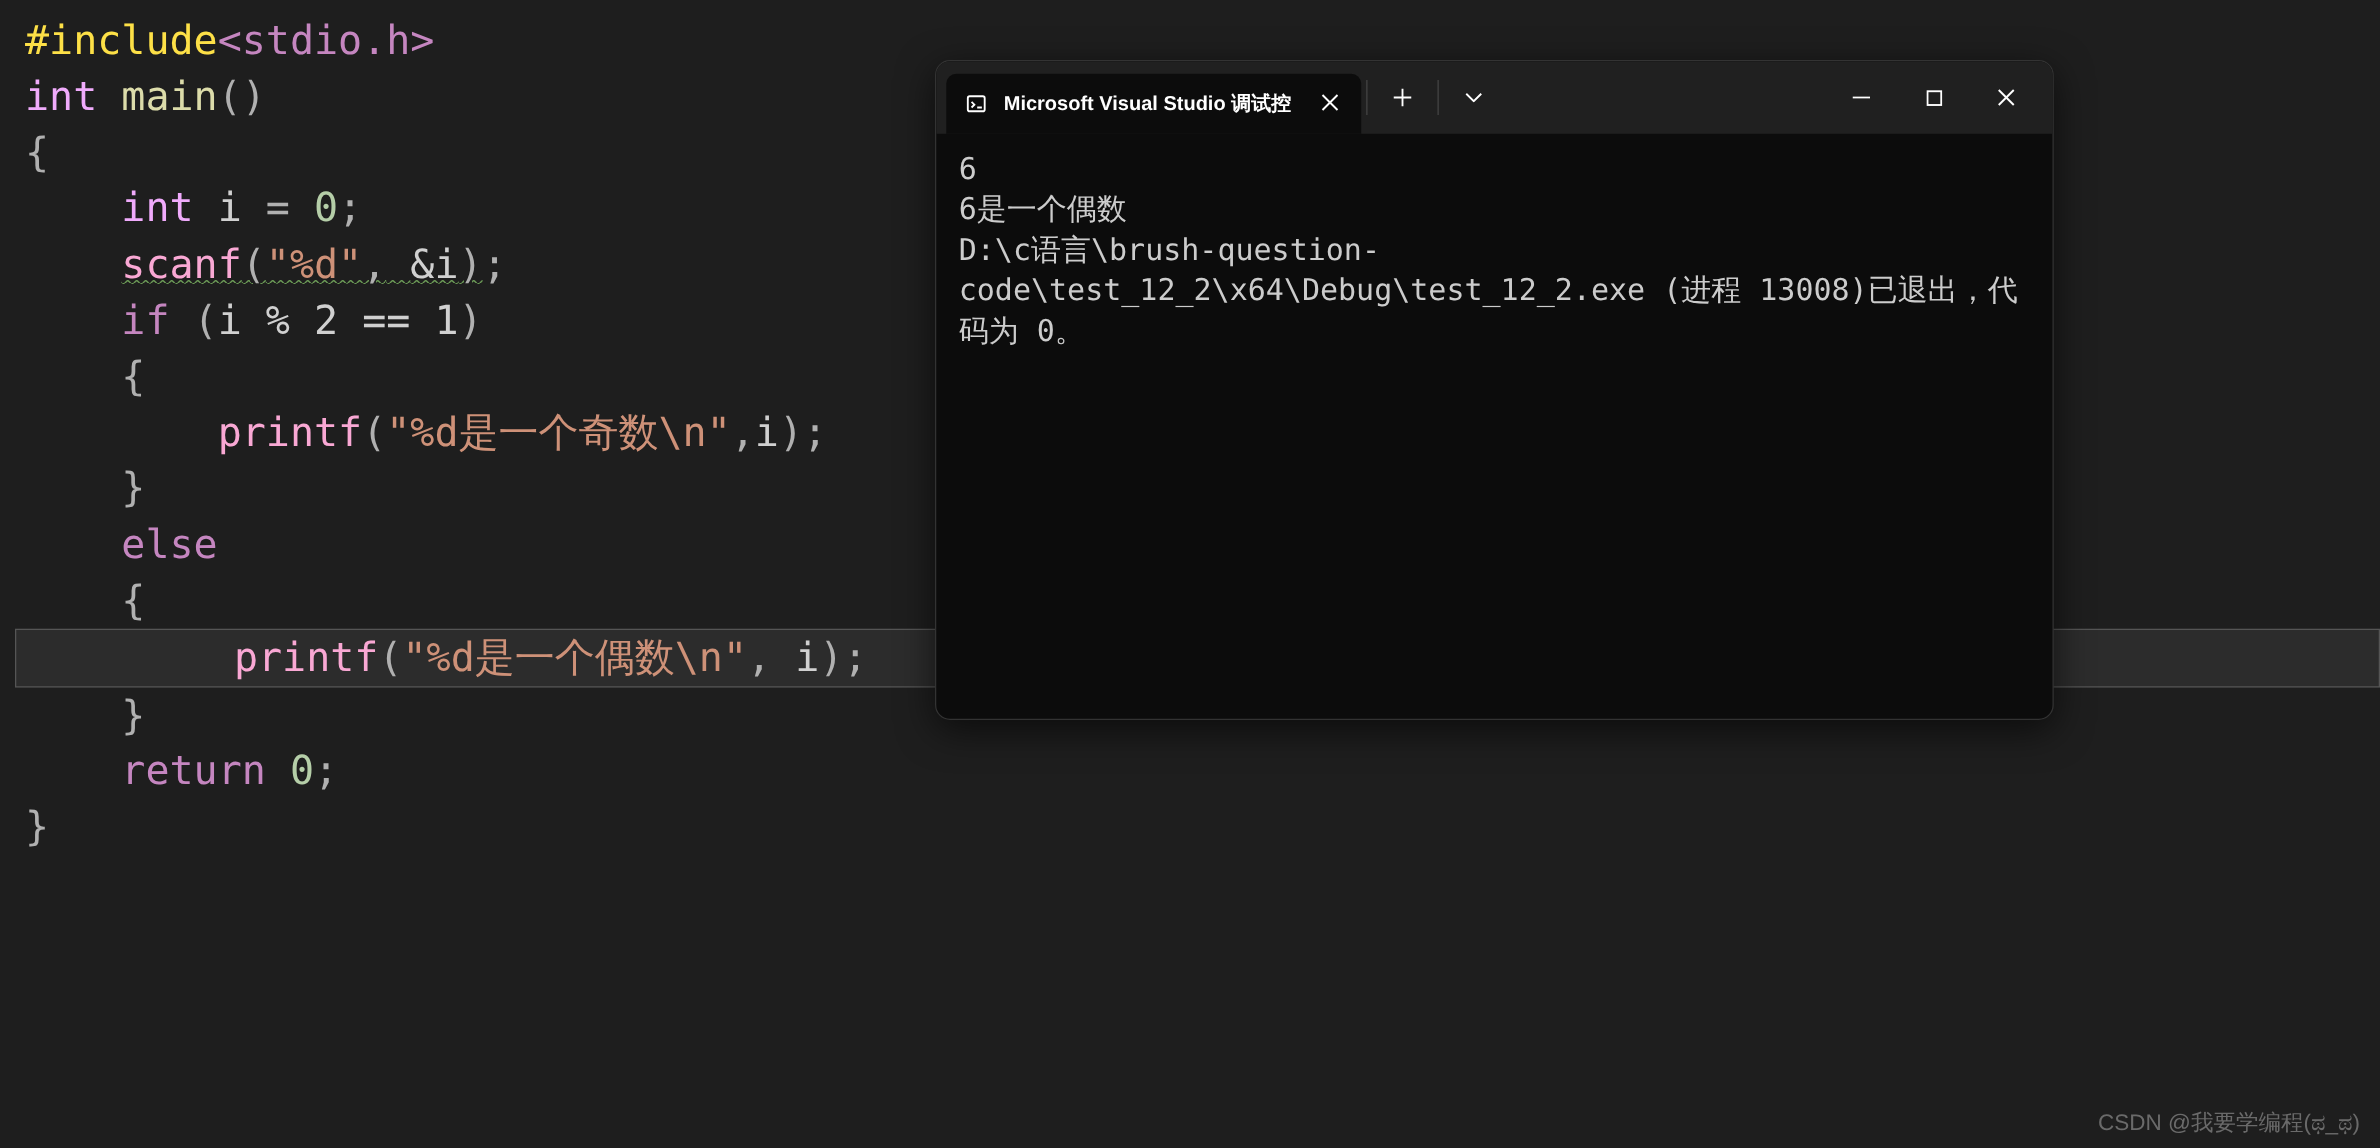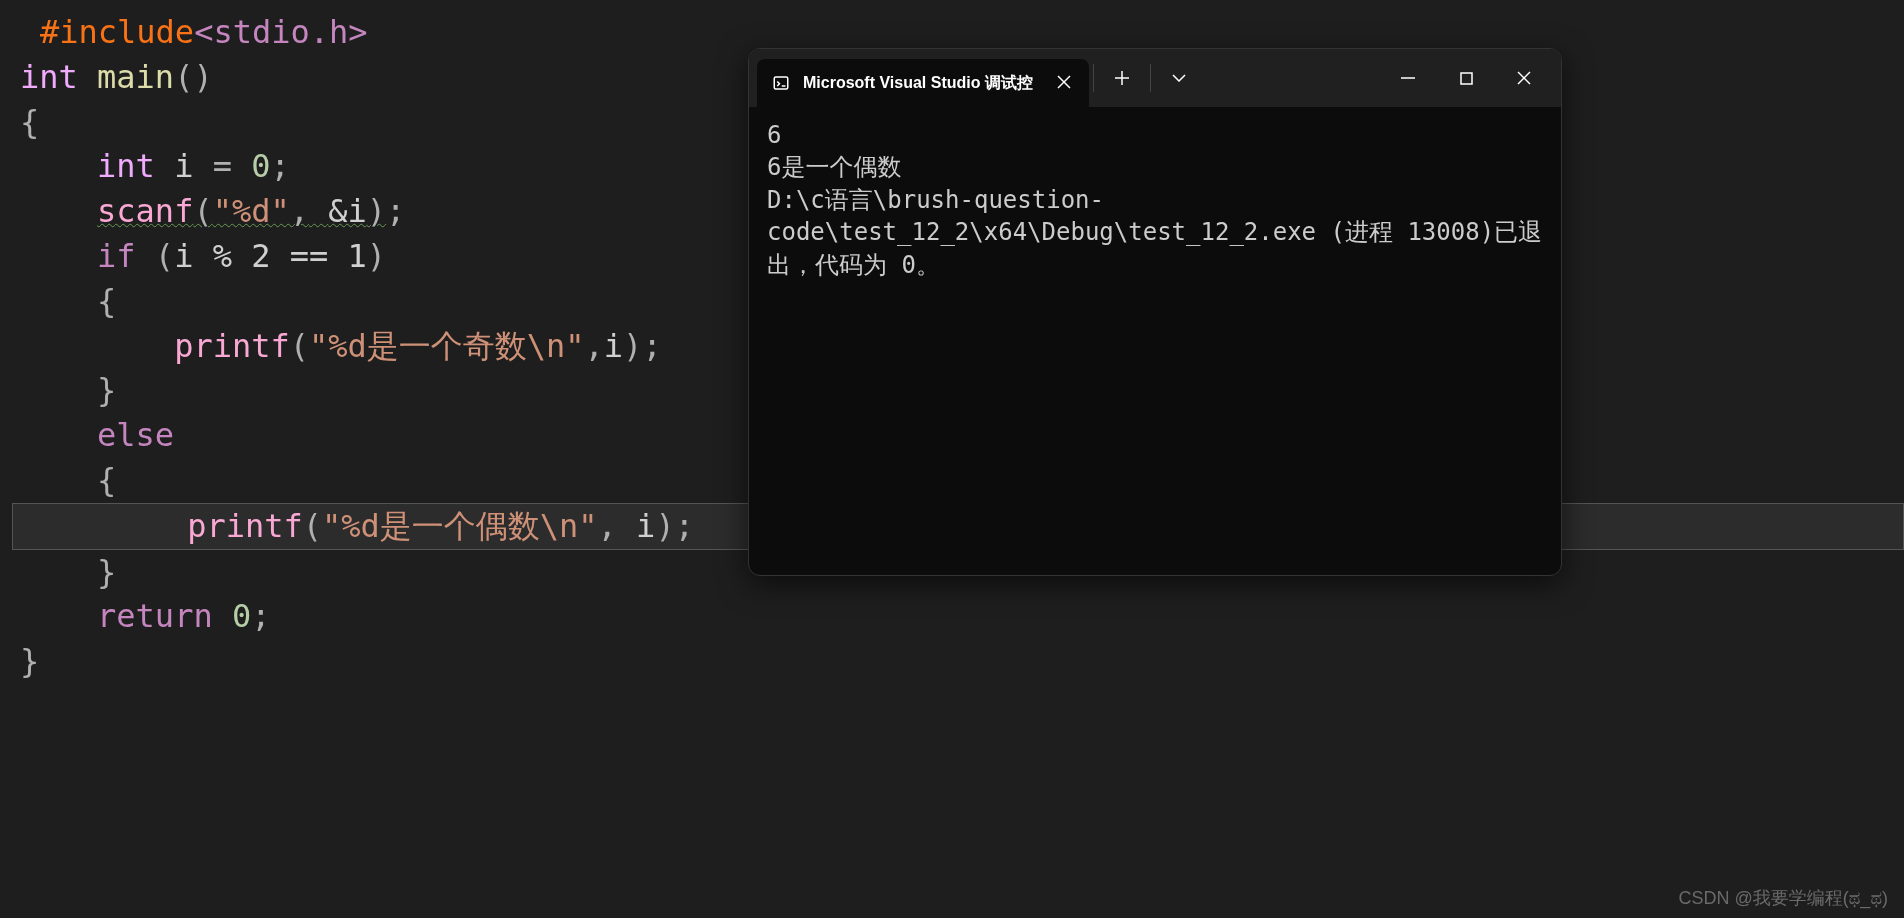--- a/index.html
+++ b/index.html
@@ -19,21 +19,21 @@
       background: #1e1e1e;
       padding: 10px 0 0 0;
       font-size: 32px;
       line-height: 1.4;
       position: relative;
     }
     .code-editor .line {
       white-space: pre;
       padding-left: 20px;
     }
-    .preproc { color: #f97316; margin-left: 20px; }
+    .preproc { color: #fde047; }
     .include-path { color: #c586c0; }
     .keyword-type { color: #f0abfc; }
     .keyword-flow { color: #c586c0; }
     .func-main { color: #dcdcaa; }
     .paren { color: #b0b0b0; }
     .brace { color: #b0b0b0; }
     .var { color: #d0d0d0; }
     .op { color: #b0b0b0; }
     .number { color: #b5cea8; }
     .func-call { color: #f9a8d4; }
@@ -50,21 +50,21 @@
       background: rgba(80, 80, 80, 0.3);
       border: 1px solid #555;
       margin-left: 12px;
       padding-left: 8px;
     }
     
     .console-window {
       position: absolute;
       top: 48px;
       left: 748px;
-      width: 814px;
+      width: 895px;
       height: 528px;
       background: #0c0c0c;
       border: 1px solid #333;
       border-radius: 12px;
       overflow: hidden;
       box-shadow: 0 8px 30px rgba(0,0,0,0.6);
     }
     .console-titlebar {
       display: flex;
       align-items: center;

